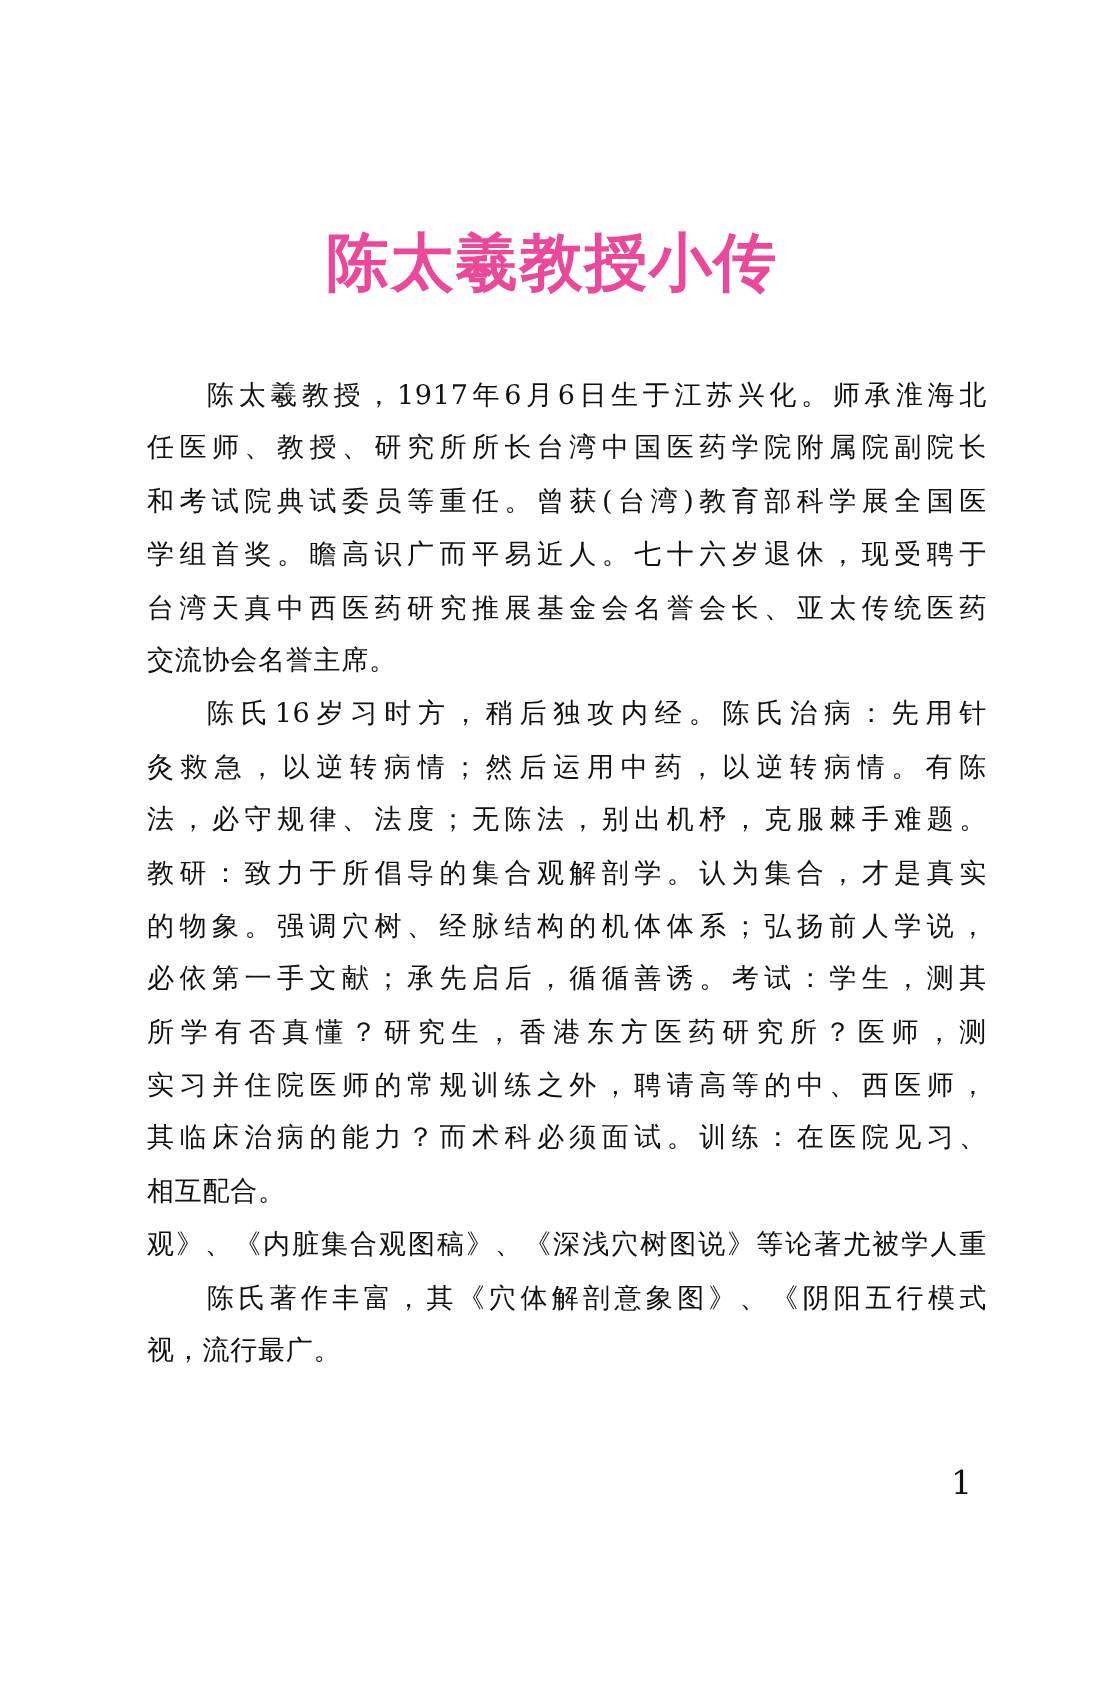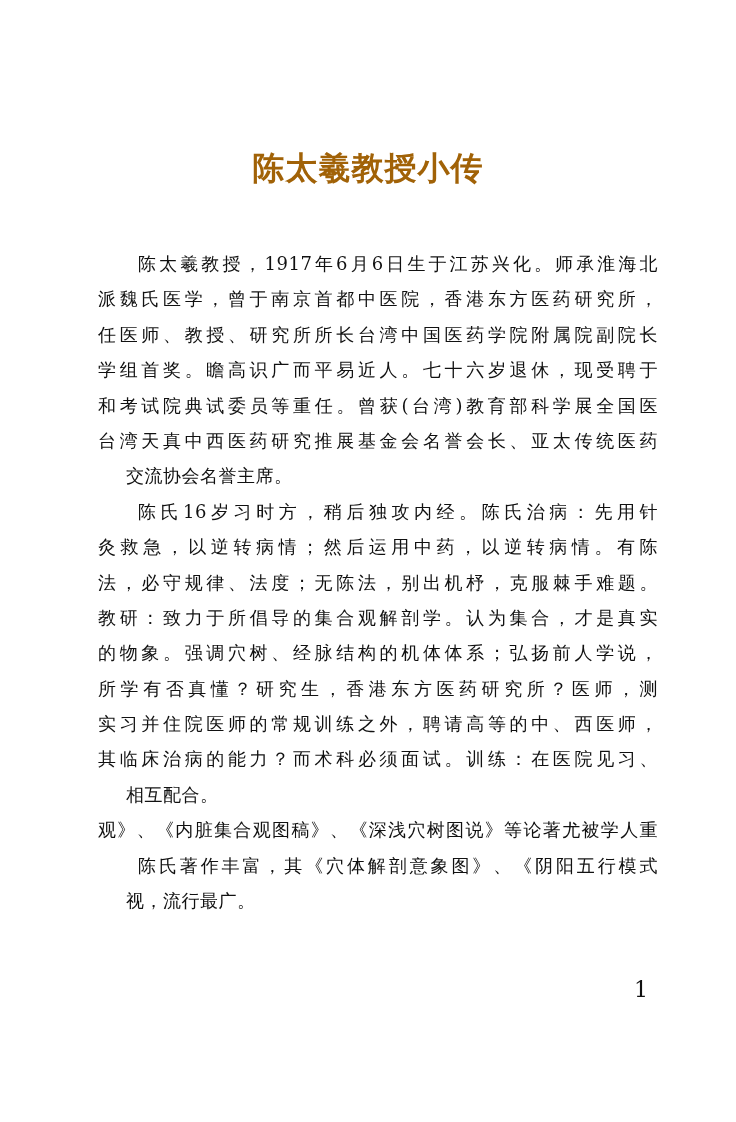--- a/index.html
+++ b/index.html
@@ -6,63 +6,63 @@
   body {
     width: 736px; height: 1122px; position: relative; overflow: hidden;
     font-family: "DejaVu Serif", "Liberation Serif", serif;
     color: #111111;
   }
   .page { position: absolute; inset: 0; background: #ffffff; }
   .title {
     position: absolute; left: 0; right: 0; top: 147px;
     text-align: center;
     font-family: "DejaVu Sans", "Liberation Sans", sans-serif;
-    font-weight: bold; font-size: 32px; letter-spacing: 1px;
-    color: #a16207;
+    font-weight: bold; font-size: 42px; letter-spacing: 1px;
+    color: #ec4899;
   }
   .body {
     position: absolute; left: 98px; width: 560px; top: 246px;
   }
   .line {
     height: 35.4px; line-height: 35.4px;
     font-size: 18px; white-space: nowrap;
     text-align: justify; text-align-last: justify;
     letter-spacing: 0.5px;
   }
   .line.indent { padding-left: 40px; }
-  .line.last { text-align-last: left; margin-left: 28px; }
+  .line.last { text-align-last: left; }
   .pagenum {
     position: absolute; left: 634px; top: 977px;
     font-size: 22px; color: #111;
   }
 </style>
 </head>
 <body>
 
 <div class="page">
   <div class="title">陈太羲教授小传</div>
 
   <div class="body">
 
     <div>
       <div class="line indent">陈太羲教授，1917年6月6日生于江苏兴化。师承淮海北</div>
-      <div class="line">派魏氏医学，曾于南京首都中医院，香港东方医药研究所，</div>
       <div class="line">任医师、教授、研究所所长台湾中国医药学院附属院副院长</div>
+      <div class="line">和考试院典试委员等重任。曾获(台湾)教育部科学展全国医</div>
       <div class="line">学组首奖。瞻高识广而平易近人。七十六岁退休，现受聘于</div>
-      <div class="line">和考试院典试委员等重任。曾获(台湾)教育部科学展全国医</div>
       <div class="line">台湾天真中西医药研究推展基金会名誉会长、亚太传统医药</div>
       <div class="line last">交流协会名誉主席。</div>
     </div>
 
     <div>
       <div class="line indent">陈氏16岁习时方，稍后独攻内经。陈氏治病：先用针</div>
       <div class="line">灸救急，以逆转病情；然后运用中药，以逆转病情。有陈</div>
       <div class="line">法，必守规律、法度；无陈法，别出机杼，克服棘手难题。</div>
       <div class="line">教研：致力于所倡导的集合观解剖学。认为集合，才是真实</div>
       <div class="line">的物象。强调穴树、经脉结构的机体体系；弘扬前人学说，</div>
+      <div class="line">必依第一手文献；承先启后，循循善诱。考试：学生，测其</div>
       <div class="line">所学有否真懂？研究生，香港东方医药研究所？医师，测</div>
       <div class="line">实习并住院医师的常规训练之外，聘请高等的中、西医师，</div>
       <div class="line">其临床治病的能力？而术科必须面试。训练：在医院见习、</div>
       <div class="line last">相互配合。</div>
     </div>
 
     <div>
       <div class="line">观》、《内脏集合观图稿》、《深浅穴树图说》等论著尤被学人重</div>
       <div class="line indent">陈氏著作丰富，其《穴体解剖意象图》、《阴阳五行模式</div>
       <div class="line last">视，流行最广。</div>

